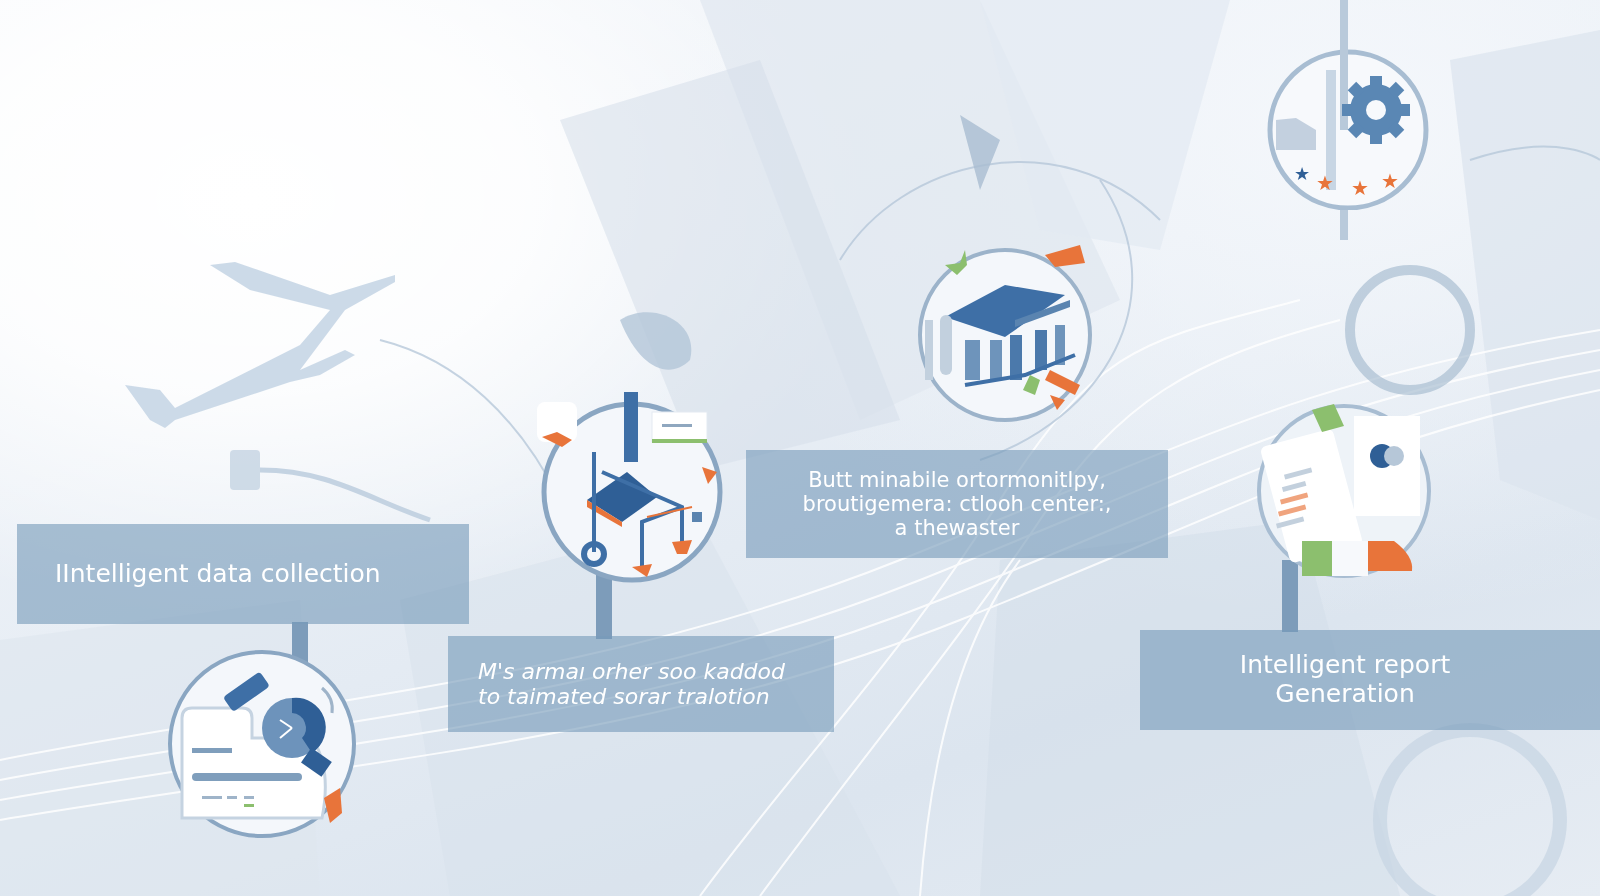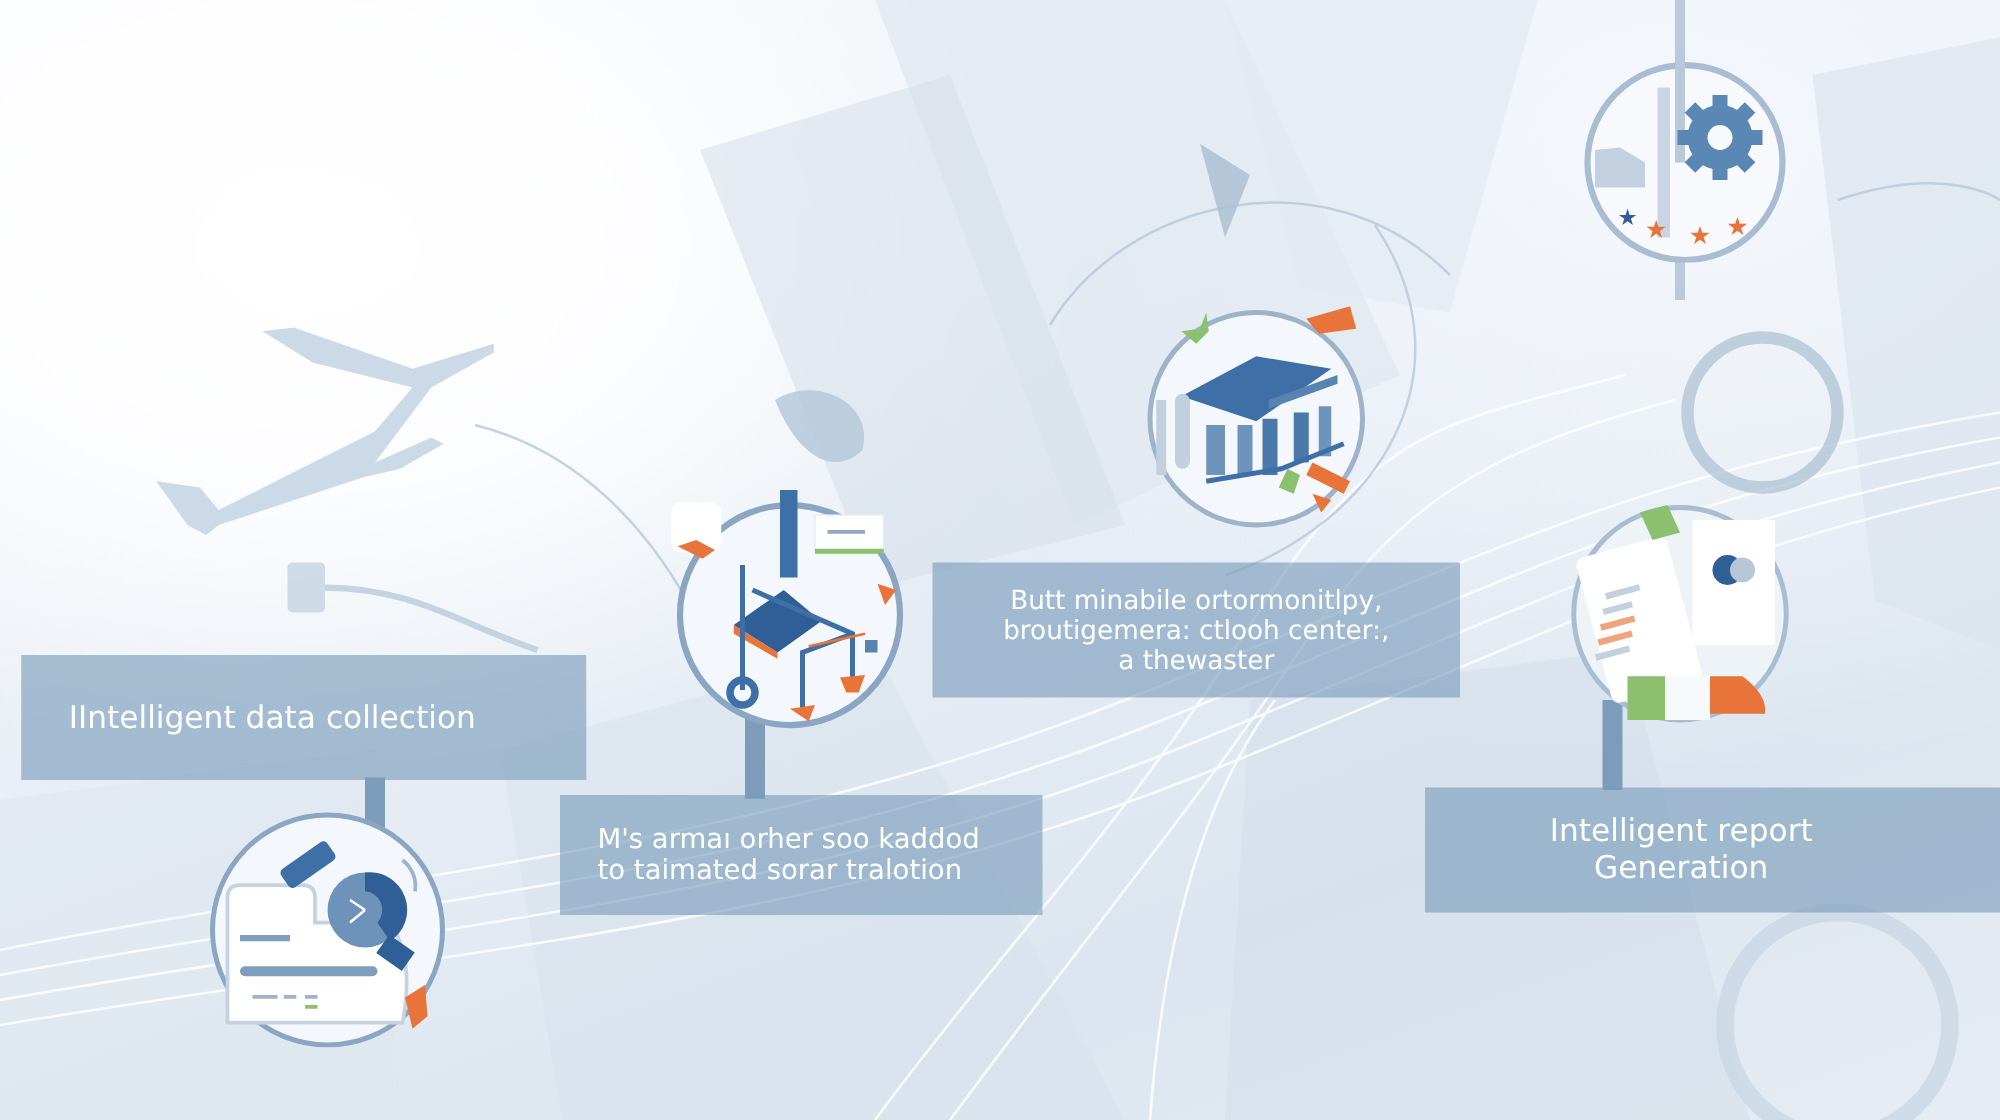--- a/index.html
+++ b/index.html
@@ -27,21 +27,21 @@
     background: rgba(120, 155, 185, 0.62);
     color: #ffffff;
     display: flex; flex-direction: column; justify-content: center;
     font-family: "DejaVu Sans", sans-serif;
   }
   .label-box span { display: block; white-space: nowrap; line-height: 1.15; }
   .lb1 { left: 0; top: 524px; width: 452px; height: 100px; padding-left: 38px; margin-left: 17px; }
   .lb1 .l1 { font-size: 25px; }
   .lb1 .l2 { font-size: 21px; }
   .lb2 { left: 448px; top: 636px; width: 386px; height: 96px; padding-left: 30px; }
-  .lb2 span { font-size: 22px; }
+  .lb2 span { font-size: 22px; font-style: italic; }
   .lb3 { left: 746px; top: 450px; width: 422px; height: 108px; align-items: center; }
   .lb3 span { font-size: 21px; text-align: center; }
   .lb4 { left: 1138px; top: 256px; width: 364px; height: 82px; align-items: center;
          background: rgba(150, 175, 198, 0.45); }
   .lb4 span { font-size: 21px; text-align: center; }
   .lb5 { left: 1140px; top: 630px; width: 460px; height: 100px; align-items: center; padding-right: 50px; }
   .lb5 span { font-size: 25px; text-align: left; }
   .icon-circle { position: absolute; }
 </style>
 </head>

